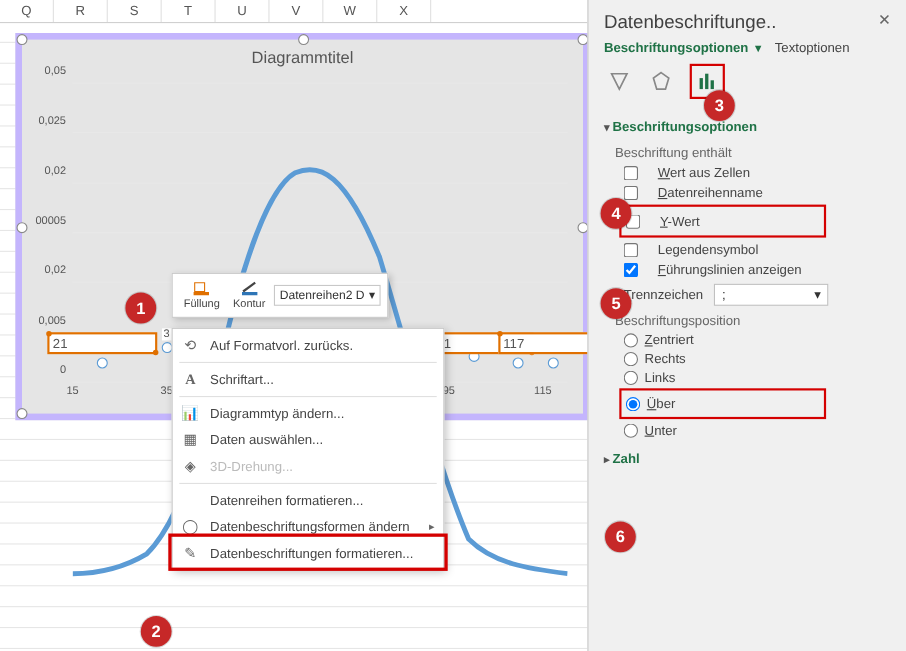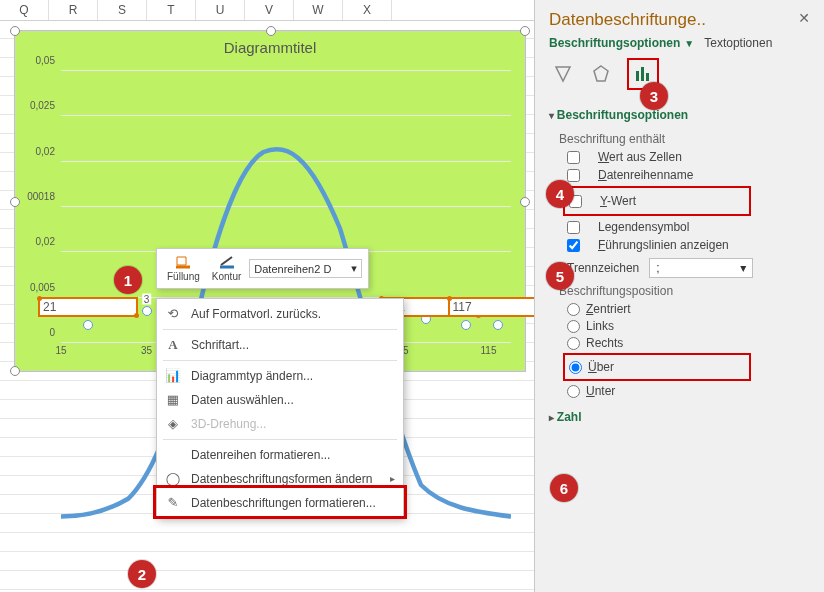--- a/index.html
+++ b/index.html
@@ -2,47 +2,47 @@
 <html><head>
 <meta charset="utf-8">
 <style>
   html,body{margin:0;padding:0;font-family:"Segoe UI",Arial,sans-serif;font-size:12px;color:#333;background:#fff;width:824px;height:592px;overflow:hidden}
   .app{display:flex;width:824px;height:592px;position:relative}
   .left{width:534px;height:592px;position:relative;background:#fff}
   .grid-cols{display:flex;height:20px;border-bottom:1px solid #d0d0d0}
   .grid-cols div{width:48px;text-align:center;font-size:12px;color:#555;border-right:1px solid #e0e0e0;line-height:20px}
   .rows{position:absolute;top:20px;left:0;right:0;bottom:0}
   .rows div{height:18px;border-bottom:1px solid #e6e6e6}
-  .chart-box{position:absolute;top:30px;left:14px;width:510px;height:340px;background:#bef264;border:1px solid #c4b5fd}
+  .chart-box{position:absolute;top:30px;left:14px;width:510px;height:340px;background:#e5e5e5;border:6px solid #c4b5fd}
   .chart-handle{position:absolute;width:8px;height:8px;background:#fff;border:1px solid #888;border-radius:50%}
   .chart-title{text-align:center;font-size:15px;color:#555;padding:8px 0 4px}
   .plot{position:absolute;top:40px;left:46px;right:14px;bottom:28px}
   .axis-y{position:absolute;left:-40px;top:0;bottom:0;width:36px}
   .axis-y span{position:absolute;right:2px;font-size:10px;color:#555;transform:translateY(-50%)}
   .axis-x{position:absolute;left:0;right:0;bottom:-18px;height:16px}
   .axis-x span{position:absolute;font-size:10px;color:#555;transform:translateX(-50%)}
   .hgrid{position:absolute;left:0;right:0;height:0;border-top:1px solid #e8e8e8}
   .curve{position:absolute;inset:0}
   .dlabel{position:absolute;font-size:10px;color:#555;background:#fff;padding:0 2px;transform:translate(-50%,-50%)}
   .dlabel.sel{border:2px solid #e07000;padding:1px 3px}
   .dlabel.sel::before,.dlabel.sel::after{content:"";position:absolute;width:5px;height:5px;background:#e07000;border-radius:50%}
   .dlabel.sel::before{top:-3px;left:-3px}.dlabel.sel::after{bottom:-3px;right:-3px}
   .dot{position:absolute;width:8px;height:8px;border:1px solid #5b9bd5;background:#fff;border-radius:50%;transform:translate(-50%,-50%)}
   .mini-tb{position:absolute;top:248px;left:156px;background:#fff;border:1px solid #c8c8c8;box-shadow:2px 2px 6px rgba(0,0,0,.2);display:flex;align-items:center;padding:4px 6px;gap:4px;z-index:5}
   .mini-btn{display:flex;flex-direction:column;align-items:center;gap:2px;padding:2px 4px;font-size:10px;color:#444}
-  .mini-dd{border:1px solid #c8c8c8;padding:2px 4px;font-size:11px;display:flex;align-items:center;gap:20px}
+  .mini-dd{border:1px solid #c8c8c8;padding:2px 4px;font-size:11px;display:flex;align-items:center;gap:4px}
   .ctx{position:absolute;top:298px;left:156px;width:246px;background:#fff;border:1px solid #c8c8c8;box-shadow:2px 2px 8px rgba(0,0,0,.25);z-index:5;padding:3px 0}
   .ctx-item{padding:5px 10px 5px 34px;position:relative;font-size:12px;color:#444;cursor:default}
   .ctx-item.disabled{color:#bbb}
   .ctx-item .ic{position:absolute;left:8px;top:4px;width:16px;height:16px;font-size:13px;color:#666;text-align:center}
   .ctx-item .arr{position:absolute;right:8px;top:6px;font-size:10px;color:#666}
   .ctx-sep{height:1px;background:#e0e0e0;margin:3px 6px}
   .ctx-hi{position:absolute;border:3px solid #d40000;pointer-events:none}
   .right{flex:1;background:#f0f0f0;border-left:1px solid #c8c8c8;padding:10px 14px 10px 14px;position:relative}
-  .pane-title{color:#a16207;font-size:17px;font-weight:400;margin-bottom:6px}
+  .pane-title{color:#404040;font-size:17px;font-weight:400;margin-bottom:6px}
   .close-x{position:absolute;top:10px;right:14px;font-size:14px;color:#666;cursor:pointer}
   .pane-tabs{font-size:12px;color:#444;margin-bottom:8px}
   .pane-tabs b{color:#1f7246;font-weight:600}
   .pane-tabs .dd{color:#1f7246;margin-left:4px;font-size:10px}
   .icon-row{display:flex;gap:14px;align-items:center;margin:8px 0 14px 2px}
   .shape-ic{width:24px;height:24px;display:flex;align-items:center;justify-content:center;color:#888}
   .shape-ic.active{border:2px solid #d40000;color:#1f7246;padding:2px}
   .sect{margin-top:6px}
   .sect-h{color:#1f7246;font-size:12px;font-weight:600;padding:4px 0;cursor:pointer}
   .sect-h::before{content:"▾ ";color:#555;font-size:10px}
@@ -127,21 +127,21 @@
         <div class="hgrid" style="bottom:33.3%"></div>
           <div class="hgrid" style="bottom:50%"></div>
         <div class="hgrid" style="bottom:66.6%"></div>
           <div class="hgrid" style="bottom:83.3%"></div>
         <div class="hgrid" style="bottom:100%"></div>
 
         <div class="axis-y">
           <span style="bottom:0%">0</span>
           <span style="bottom:16.6%">0,005</span>
           <span style="bottom:33.3%">0,02</span>
-          <span style="bottom:50%">00018</span>
+          <span style="bottom:50%">00005</span>
           <span style="bottom:66.6%">0,02</span>
           <span style="bottom:83.3%">0,025</span>
           <span style="bottom:100%">0,05</span>
         </div>
 
         <div class="axis-x">
           <span style="left:0%">15</span>
           <span style="left:19%">35</span>
           <span style="left:38%">55</span>
           <span style="left:57%">75</span>
@@ -273,25 +273,25 @@
           </div>
       </div>
 
       <div class="sub-lbl">Beschriftungsposition</div>
       <label class="radio">
           <input type="radio" name="pos" style="">
           <span><u>Z</u>entriert</span>
         </label>
       <label class="radio">
           <input type="radio" name="pos" style="">
-          <span>Links</span>
+          <span>Rechts</span>
         </label>
       <label class="radio">
           <input type="radio" name="pos" style="">
-          <span>Rechts</span>
+          <span>Links</span>
         </label>
       <div class="hi-red" style="width:176px">
         <label class="radio" style="margin-left:0">
             <input type="radio" name="pos" checked="" style="">
             <span><u>Ü</u>ber</span>
           </label>
       </div>
       <label class="radio">
           <input type="radio" name="pos" style="">
           <span><u>U</u>nter</span>

